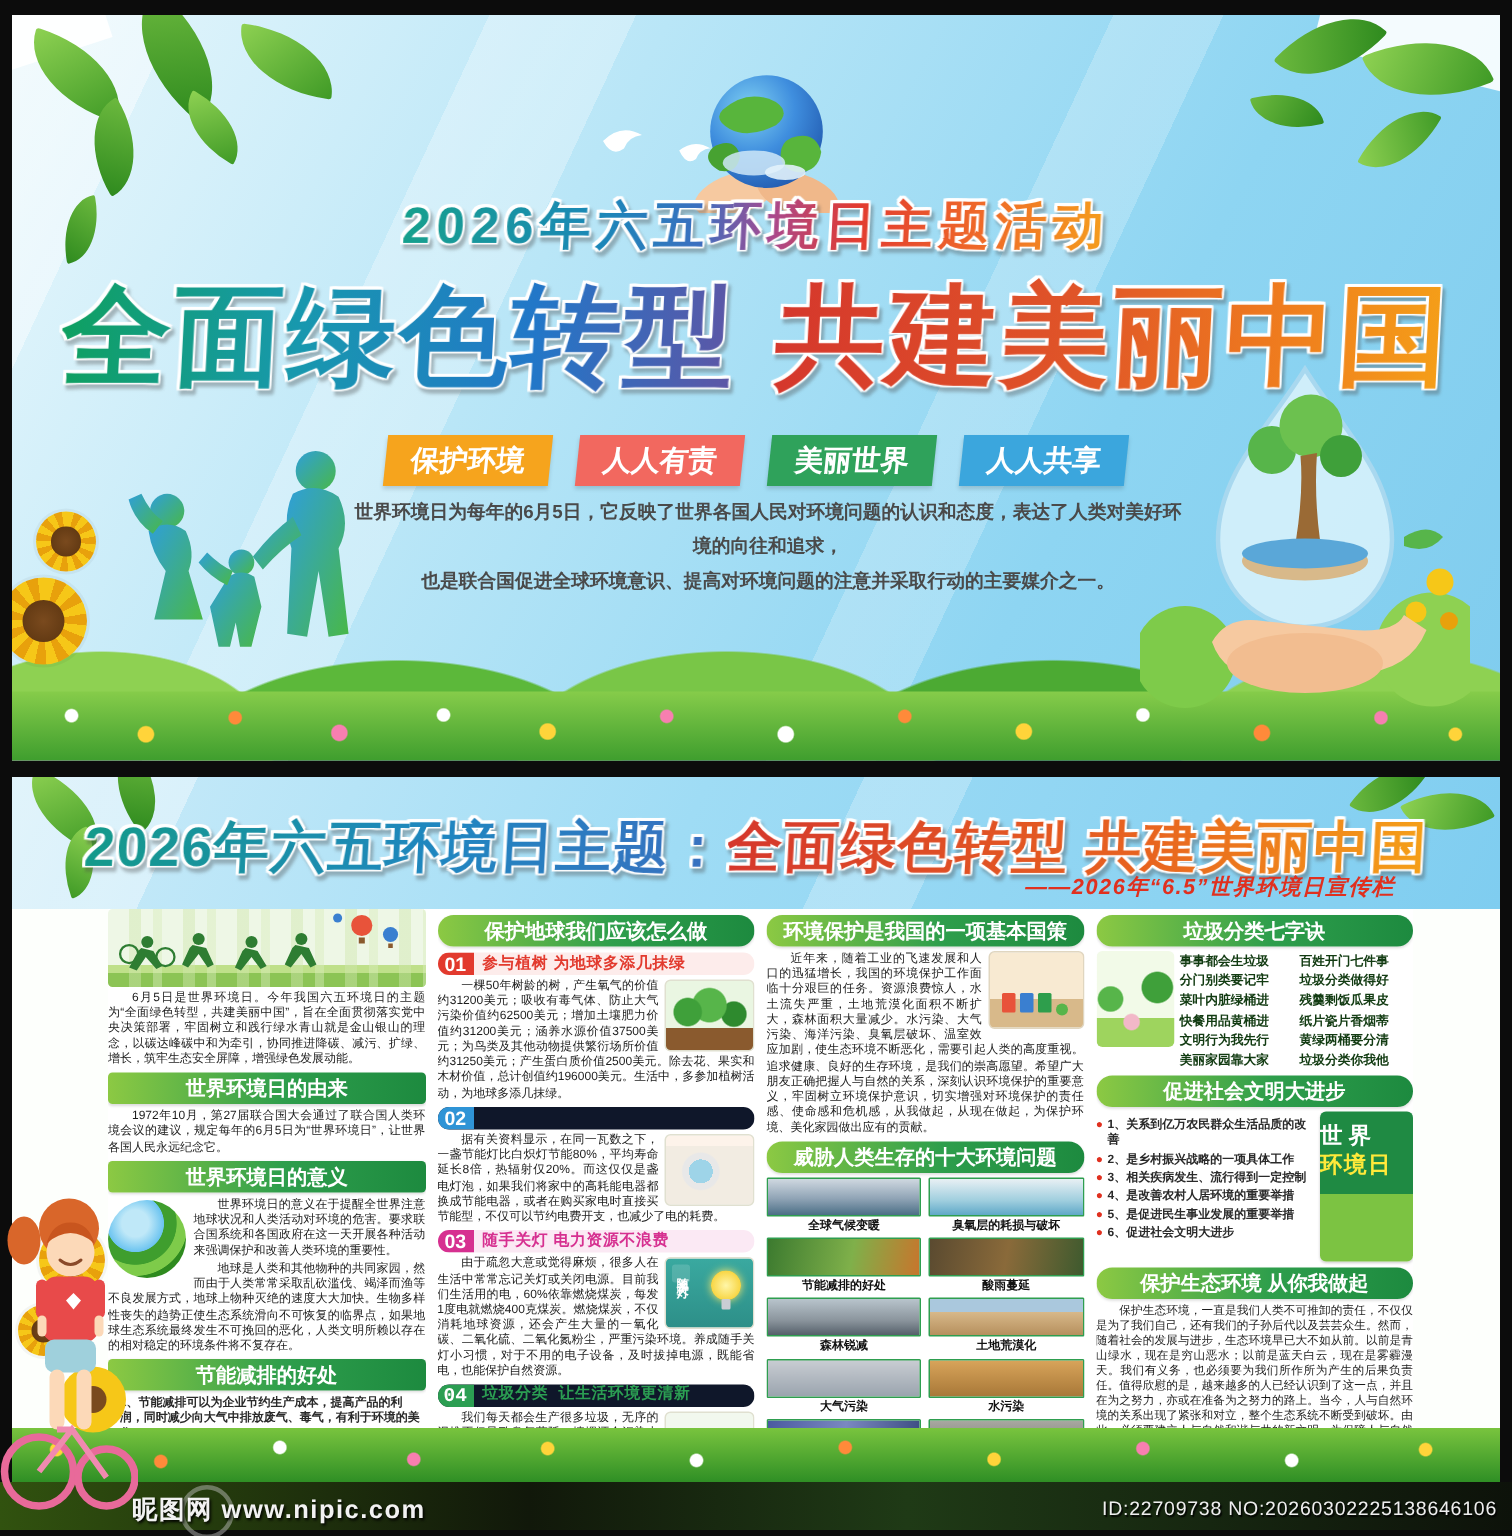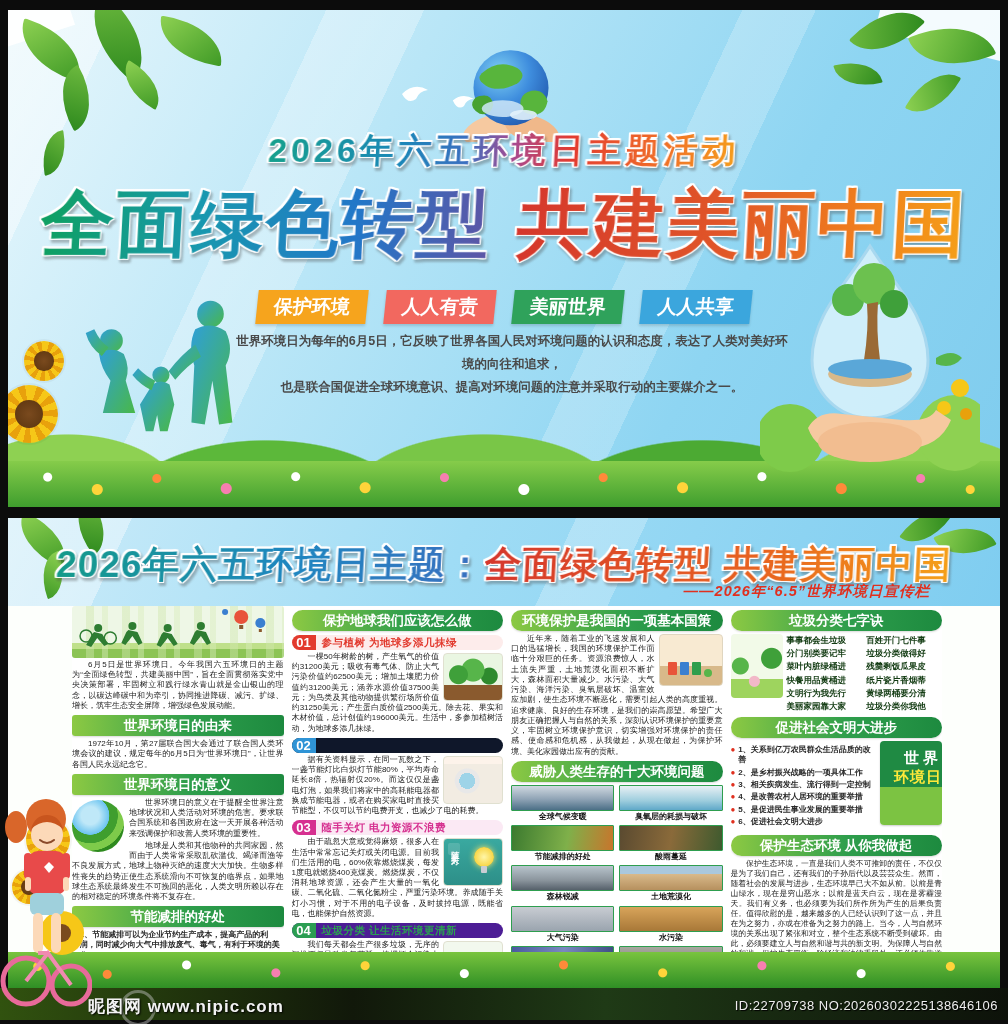--- a/index.html
+++ b/index.html
@@ -77,21 +77,21 @@
   .banner1{height:52px;border-radius:3px;margin-bottom:2px;position:relative;overflow:hidden;
      background:linear-gradient(180deg,#eef7e6 0 72%,#bfe08a 72% 82%,#8cc455 82%);}
   .skyline{position:absolute;inset:0;opacity:.45;
      background:repeating-linear-gradient(90deg,transparent 0 14px,#cfe6ad 14px 22px,transparent 22px 30px,#d8ecbb 30px 36px);}
   .earthball{float:left;width:52px;height:52px;border-radius:50%;margin:2px 5px 2px 0;
      background:radial-gradient(circle at 35% 30%,#bfe8f8 0 18%,#6cc4f0 38%,#3f9e2e 39% 55%,#7ecb4a 56% 70%,#2e8a1e 71%);}
   
   .istrip{display:flex;align-items:center;height:15px;border-radius:8px;overflow:hidden;margin:4px 0 2px;font-size:10.5px;font-weight:800;}
   .istrip .num{width:24px;text-align:center;color:#fff;font-size:13px;align-self:stretch;line-height:15px;}
   .istrip .ititle{flex:1;padding-left:6px;letter-spacing:.5px;}
-  .bg1{background:#fdeceb;} .bg2{background:#0f172a;flex-direction:column;} .bg3{background:#fbe9f4;} .bg4{background:#4c1d95;}
+  .bg1{background:#fdeceb;} .bg2{background:#0f172a;flex-direction:column;} .bg3{background:#fbe9f4;} .bg4{background:#0f172a;font-family:Liberation Mono, monospace;}
   .fimg{float:right;width:58px;height:46px;margin:1px 0 1px 4px;border-radius:4px;border:1px solid #e0e0d0;position:relative;overflow:hidden;}
   .img-tree{background:
      radial-gradient(circle at 25% 45%,#3fa03a 0 9px,transparent 10px),
      radial-gradient(circle at 50% 35%,#57b54a 0 11px,transparent 12px),
      radial-gradient(circle at 78% 48%,#2e8a2e 0 8px,transparent 9px),
      linear-gradient(180deg,#eaf6e2 0 68%,#8a5a2e 68%);}
   .img-appliance{background:
      radial-gradient(circle at 40% 52%,#9ed4e8 0 8px,#e8e8e8 8px 12px,transparent 13px),
      linear-gradient(180deg,#fdf3ea 0 15%,#f2ece2 15%);}
   .img-bulb{background:linear-gradient(180deg,#3aa9a0,#2d8f88);}
@@ -111,21 +111,21 @@
   .rhyme{display:flex;gap:4px;margin:2px 0;}
   .rill{width:52px;height:64px;border-radius:4px;flex:none;position:relative;overflow:hidden;
      background:
       radial-gradient(circle at 78% 38%,#3fa03a 0 10px,transparent 11px),
       radial-gradient(circle at 18% 50%,#57b54a 0 8px,transparent 9px),
       radial-gradient(circle at 45% 74%,#f2b8c8 0 5px,transparent 6px),
       linear-gradient(180deg,#f2fae8 0 70%,#9ed45e 70%);}
   .rcol{flex:1;font-weight:800;color:#123b12;font-size:8.5px;line-height:1.55;white-space:nowrap;}
   .toiletwrap{display:flex;gap:4px;}
   .toiletwrap .blist{flex:1;}
-  .envcard{width:62px;height:84px;flex:none;border-radius:4px;overflow:hidden;text-align:right;
+  .envcard{width:62px;height:100px;flex:none;border-radius:4px;overflow:hidden;text-align:left;
      background:linear-gradient(180deg,#1f8a43 0 55%,#7cc342 55%);box-shadow:0 1px 2px rgba(0,0,0,.2);}
   .envcard .l1{color:#fff;font-size:15px;font-weight:900;letter-spacing:4px;margin-top:7px;}
   .envcard .l2{color:#ffe93a;font-size:15px;font-weight:900;letter-spacing:1px;}
   
   .bgrass{position:absolute;left:0;right:0;bottom:0;height:36px;
     background-image:
       radial-gradient(circle at 3% 40%, #ffd43a 0 4px, transparent 5px),
       radial-gradient(circle at 10% 62%, #ff8a3a 0 4px, transparent 5px),
       radial-gradient(circle at 18% 36%, #ffffff 0 4px, transparent 5px),
       radial-gradient(circle at 27% 58%, #f77fb0 0 4px, transparent 5px),

